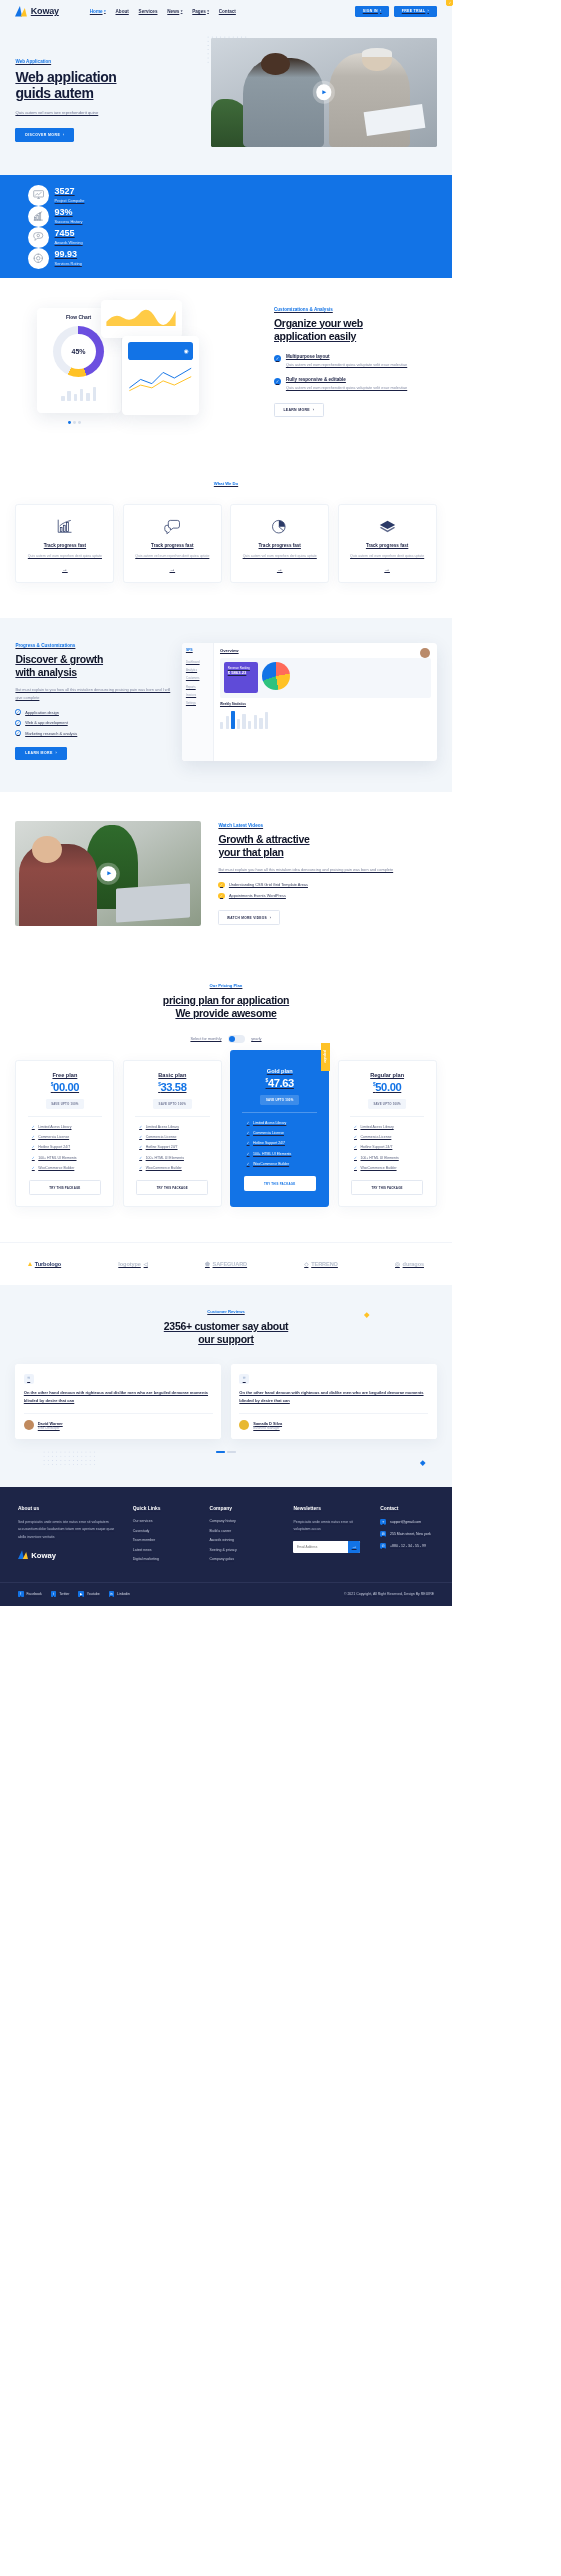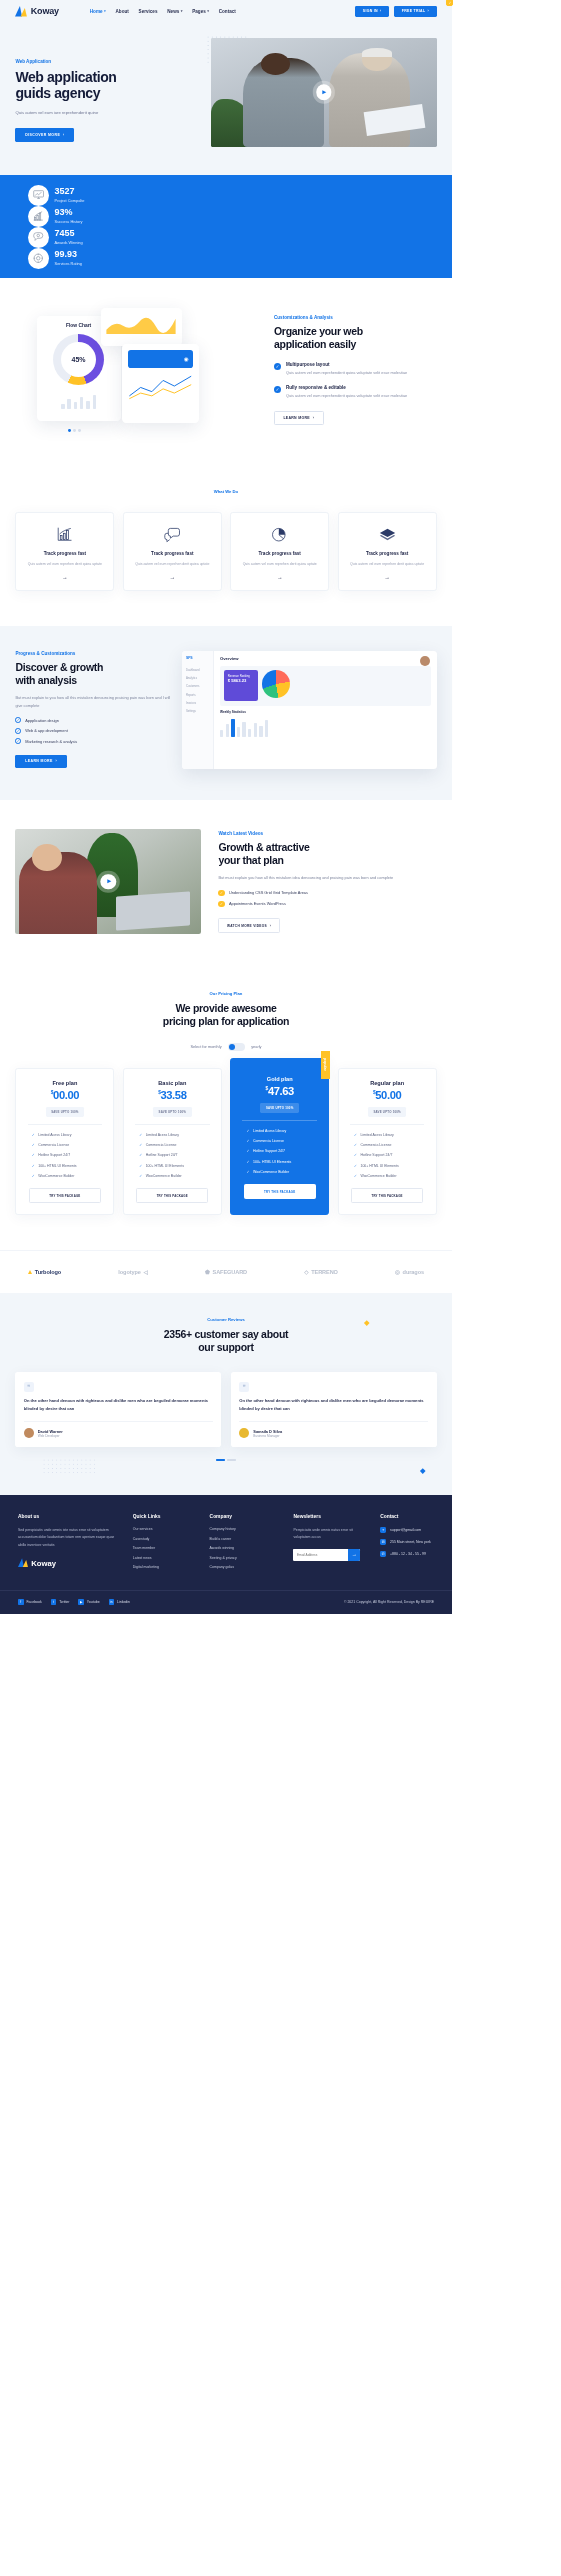--- a/index.html
+++ b/index.html
@@ -1,20 +1,20 @@
 <!DOCTYPE html>
 <html style="font-size:11.2px"><head>
 <meta charset="utf-8">
 <style>
   * { margin:0; padding:0; box-sizing:border-box; }
   body {
     width:562px; font-family:"Liberation Sans", sans-serif;
     background:#ffffff; color:#1b2144; overflow-x:hidden;
   }
-  .wrap { width:452px; position:relative; }
+  .wrap { width:452px; position:relative;text-decoration:underline; }
 
   
   .header {
     height:22.5px; background:#f2f6fa; display:flex; align-items:center;
     padding:0 15.4px;
   }
   .brand { display:flex; align-items:center; gap:2.8px; }
   .brand-mark { width:12.6px; height:10.5px; position:relative; }
   .brand-name { font-size:9px; font-weight:bold; letter-spacing:-0.2px; color:#17203f; }
   .nav { display:flex; align-items:center; gap:9.8px; margin-left:31px; }
@@ -84,21 +84,21 @@
   }
   .stat-badge {
     position:absolute; right:-1.4px; top:-0.7px; width:7px; height:7px; border-radius:50%;
     background:#ffc226; color:#fff; font-size:3.5px; display:flex;
     align-items:center; justify-content:center;
   }
   .stat-num { font-size:9px; font-weight:bold; color:#fff; line-height:1.1; }
   .stat-lbl { font-size:3.9px; color:#dceaff; margin-top:0.7px; }
 
   
-  .organize { padding:32px 0 39px; background:#fff; }
+  .organize { padding:24px 0 39px; background:#fff; }
   .org-inner { display:flex; gap:18px; padding:0 24px; align-items:center; }
   .org-visual { width:232px; height:119px; position:relative; }
   .card-white {
     position:absolute; background:#fff; border-radius:4.2px;
     box-shadow:0 4.2px 17px rgba(30,50,90,.10);
   }
   .cv-main { left:12.6px; top:5.6px; width:84px; height:105px; padding:7px; }
   .cv-title { font-size:4.9px; font-weight:bold; color:#1b2144; text-align:center; margin-bottom:6.3px; }
   .donut {
     width:51px; height:51px; border-radius:50%; margin:0 auto;
@@ -346,21 +346,21 @@
       </button>
     </div>
   </div>
 
   <div class="hero">
     <div class="hero-inner">
       <div class="hero-left">
         <div class="eyebrow">Web Application</div>
         <div class="hero-title">
           <div>Web application</div>
-          <div>guids agency</div>
+          <div>guids autem</div>
         </div>
         <div class="hero-sub">Quis autem vel eum iure reprehenderit quine</div>
         <button class="btn-primary">
           <span>DISCOVER MORE</span>
           <span>›</span>
         </button>
       </div>
       <div class="hero-right">
         <div class="dots-grid"></div>
         <div class="hero-photo">
@@ -662,22 +662,22 @@
           <span>›</span>
         </button>
       </div>
     </div>
   </div>
 
   <div class="pricing">
     <div class="section-head">
       <div class="sec-eyebrow">Our Pricing Plan</div>
       <div class="sec-title">
+        <div>pricing plan for application</div>
         <div>We provide awesome</div>
-        <div>pricing plan for application</div>
       </div>
     </div>
     <div class="toggle-row">
       <span class="toggle-lbl">Select for monthly</span>
       <div class="switch">
         <div class="knob"></div>
       </div>
       <span class="toggle-lbl">yearly</span>
     </div>
     <div class="plans">

